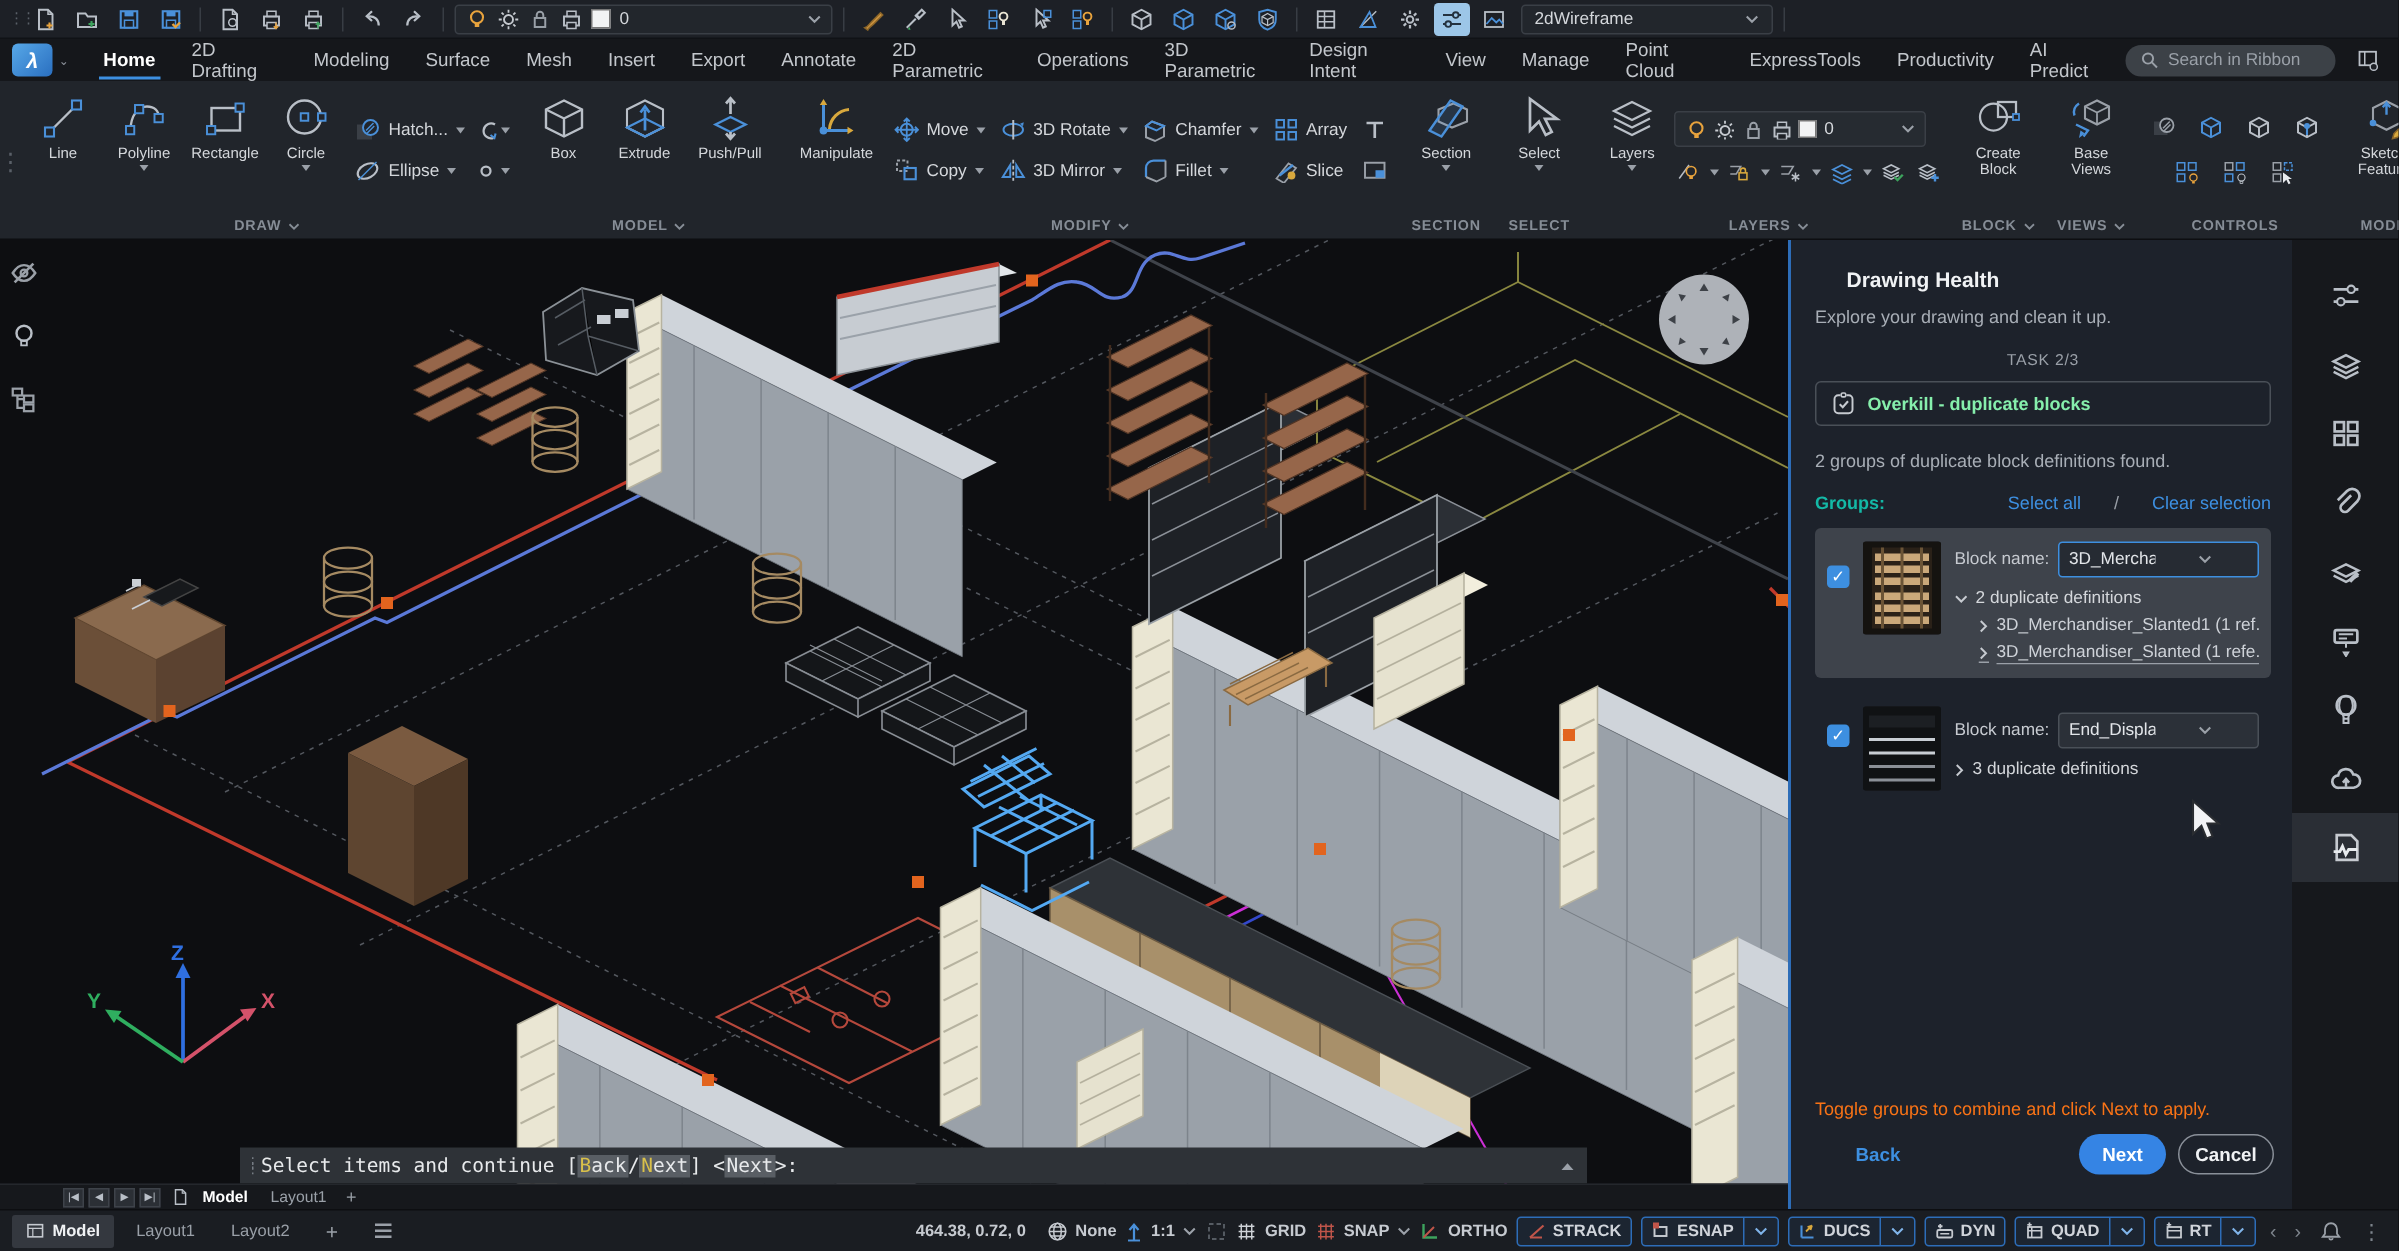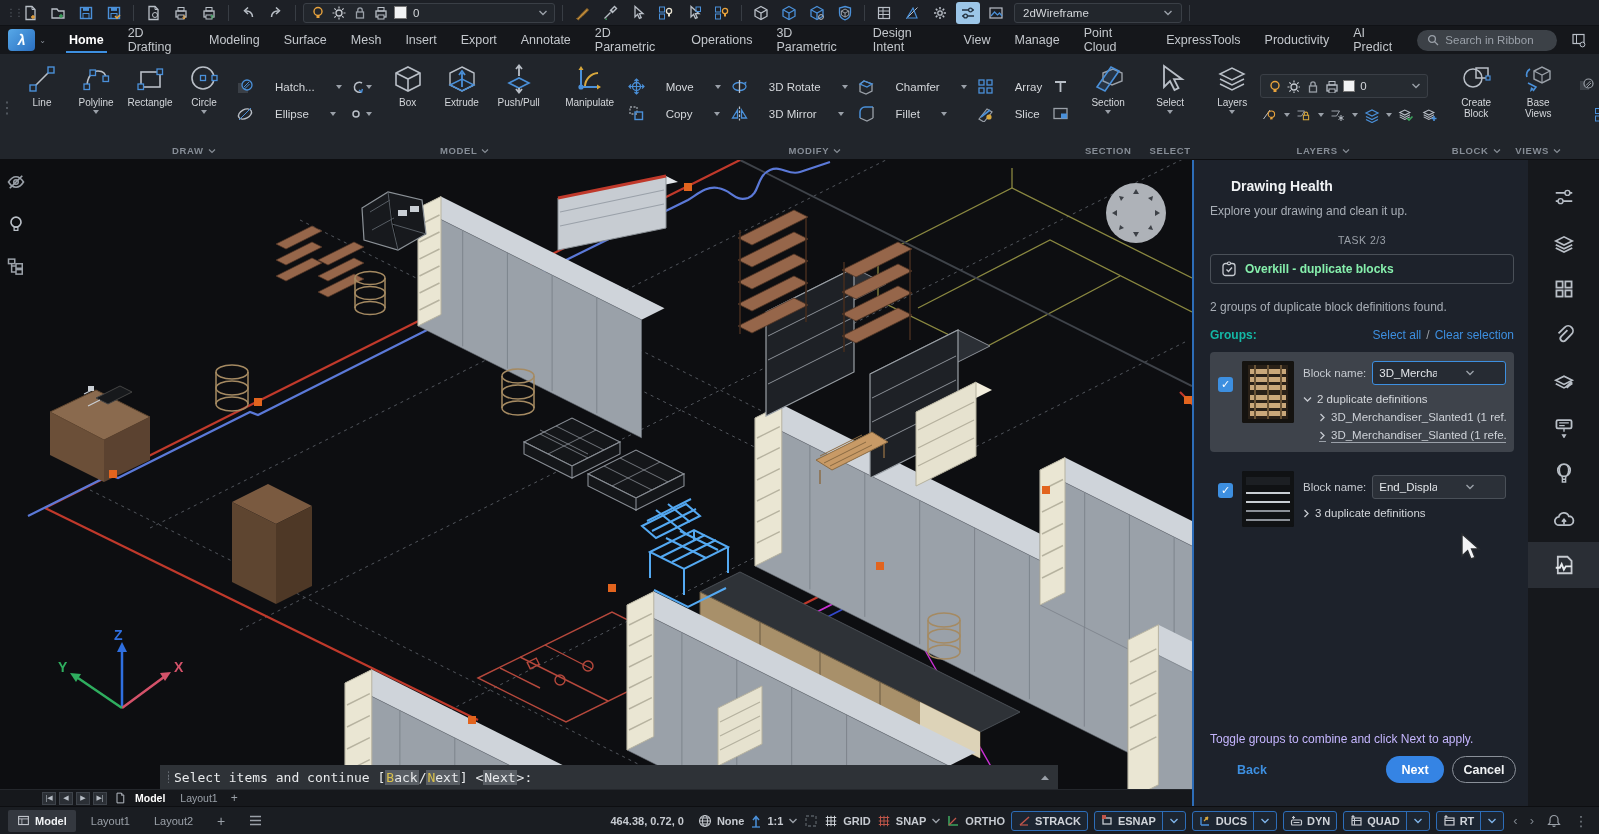--- a/index.html
+++ b/index.html
@@ -37,21 +37,21 @@
   .ribbon { height:106px; background:#21252b; flex:none; display:flex; align-items:stretch; padding:2px 2px 0 2px; border-bottom:1px solid #0d0e11; }
   .rib-grip { width:10px; display:flex; align-items:center; justify-content:center; color:#5a6068; }
   .rsec { display:flex; flex-direction:column; padding:2px 4px 0 4px; }
   .rsec-body { flex:1; display:flex; align-items:stretch; gap:2px; }
   .rsec-foot { height:17px; display:flex; align-items:center; justify-content:center; gap:4px; font-size:9.5px; letter-spacing:.6px; color:#868d96; font-weight:bold; }
   .rdiv { width:1px; background:#33373d; margin:4px 1px; }
   .bigbtn { width:52px; display:flex; flex-direction:column; align-items:center; justify-content:flex-start; padding-top:5px; gap:2px; border-radius:3px; }
   .bigbtn .lbl { font-size:10px; color:#d4d7db; text-align:center; line-height:1.1; }
   .caret { width:0; height:0; border-left:3.5px solid transparent; border-right:3.5px solid transparent; border-top:4px solid #9aa0a8; }
   .smallcol { display:flex; flex-direction:column; justify-content:center; gap:3px; }
-  .smallbtn { display:flex; align-items:center; gap:21px; height:24px; padding:0 4px; border-radius:3px; }
+  .smallbtn { display:flex; align-items:center; gap:5px; height:24px; padding:0 4px; border-radius:3px; }
   .smallbtn .lbl { font-size:11.5px; color:#d4d7db; white-space:nowrap; }
   .iconbtn { width:24px; height:24px; display:flex; align-items:center; justify-content:center; gap:2px; border-radius:3px; }
   .lay-combo { display:flex; align-items:center; gap:5px; height:24px; border:1px solid #3a3f46; background:#262b31; border-radius:3px; padding:0 6px; width:168px; }
   .lay-combo .val { font-size:11.5px; flex:1; color:#d4d7db; }
   .ctl-grid { display:flex; flex-direction:column; justify-content:center; gap:6px; }
   .ctl-row { display:flex; gap:8px; align-items:center; justify-content:center; }
 
   
   .content { flex:1; display:flex; position:relative; min-height:0; }
 
@@ -75,37 +75,37 @@
   
   .panel { width:336px; flex:none; background:#1d222b; border-left:2px solid #2d6db8; position:relative; padding:18px 14px 0 16px; }
   .p-title { font-size:14px; font-weight:bold; color:#f0f2f4;padding-left:21px; }
   .p-sub { font-size:12px; color:#a8aeb6; margin-top:10px; }
   .p-task { font-size:10.5px; color:#9aa0a8; letter-spacing:.5px; margin-top:16px;text-align:center; }
   .p-card { margin-top:8px; border:1px solid #4a5058; border-radius:4px; height:30px; display:flex; align-items:center; gap:8px; padding:0 10px; }
   .p-card span { font-size:12px; font-weight:bold; color:#86efac; }
   .p-summary { font-size:12px; color:#a8aeb6; margin-top:16px; }
   .p-groups-row { display:flex; align-items:center; margin-top:14px; }
   .p-groups-lbl { font-size:12px; font-weight:bold; color:#14b8a6; }
-  .p-links { margin-left:auto; font-size:12px; color:#9aa0a8; display:flex; gap:5px; }
+  .p-links { margin-left:auto; font-size:12px; color:#9aa0a8; display:flex; gap:22px; }
   .plink { color:#3d8fe0; }
   .gcard { margin-top:10px; border-radius:4px; padding:9px 8px; display:flex; gap:9px; }
   .gcard.sel { background:#3e434b; }
   .chk { width:15px; height:15px; background:#3d8fe0; border-radius:3px; color:#fff; font-size:11px; display:flex; align-items:center; justify-content:center; margin-top:16px; flex:none; }
   .thumb { width:52px; height:62px; border-radius:2px; overflow:hidden; flex:none; background:#111; }
   .thumb2 { height:56px; }
   .gbody { flex:1; min-width:0; }
   .grow1 { display:flex; align-items:center; gap:6px; }
   .bn-lbl { font-size:11.5px; color:#c6cad0; white-space:nowrap; }
   .bn-dd { flex:1; height:24px; background:#262b33; border:1px solid #3d8fe0; border-radius:3px; display:flex; align-items:center; padding:0 6px; gap:4px; min-width:0; }
   .bn-dd.plain { border-color:#4a5058; background:#2b3038; }
   .bn-dd span { font-size:11.5px; color:#e2e5e9; white-space:nowrap; overflow:hidden; flex:1; }
   .dupline { display:flex; align-items:center; gap:5px; margin-top:8px; font-size:11.5px; color:#d4d7db; }
   .refline { display:flex; align-items:center; gap:5px; margin-top:6px; margin-left:16px; font-size:11.5px; color:#ced2d8; white-space:nowrap; overflow:hidden; }
   .refline.und span { border-bottom:1px solid #9aa0a8; padding-bottom:1px; }
-  .p-hint { position:absolute; left:16px; right:14px; top:572px; font-size:12px; color:#c4b5fd; }
+  .p-hint { position:absolute; left:16px; right:14px; top:572px; font-size:12px; color:#f97316; }
   .p-actions { position:absolute; left:16px; right:12px; top:596px; display:flex; align-items:center; }
   .backlink { font-size:12.5px; font-weight:bold; color:#3d8fe0; margin-left:27px; }
   .btn-next { margin-left:auto; background:#3584e4; color:#fff; font-size:12.5px; font-weight:bold; border-radius:14px; height:27px; width:58px; display:flex; align-items:center; justify-content:center; }
   .btn-cancel { margin-left:8px; border:1px solid #8a9099; color:#f0f2f4; font-size:12.5px; font-weight:bold; border-radius:14px; height:27px; width:64px; display:flex; align-items:center; justify-content:center; }
 
   
   .rrail { width:71px; flex:none; background:#16181c; display:flex; flex-direction:column; align-items:center; padding-top:14px; gap:0; }
   .rrail .slot { width:71px; height:46px; display:flex; align-items:center; justify-content:center; }
   .rrail .slot.active { background:#2a2e35; }
 

